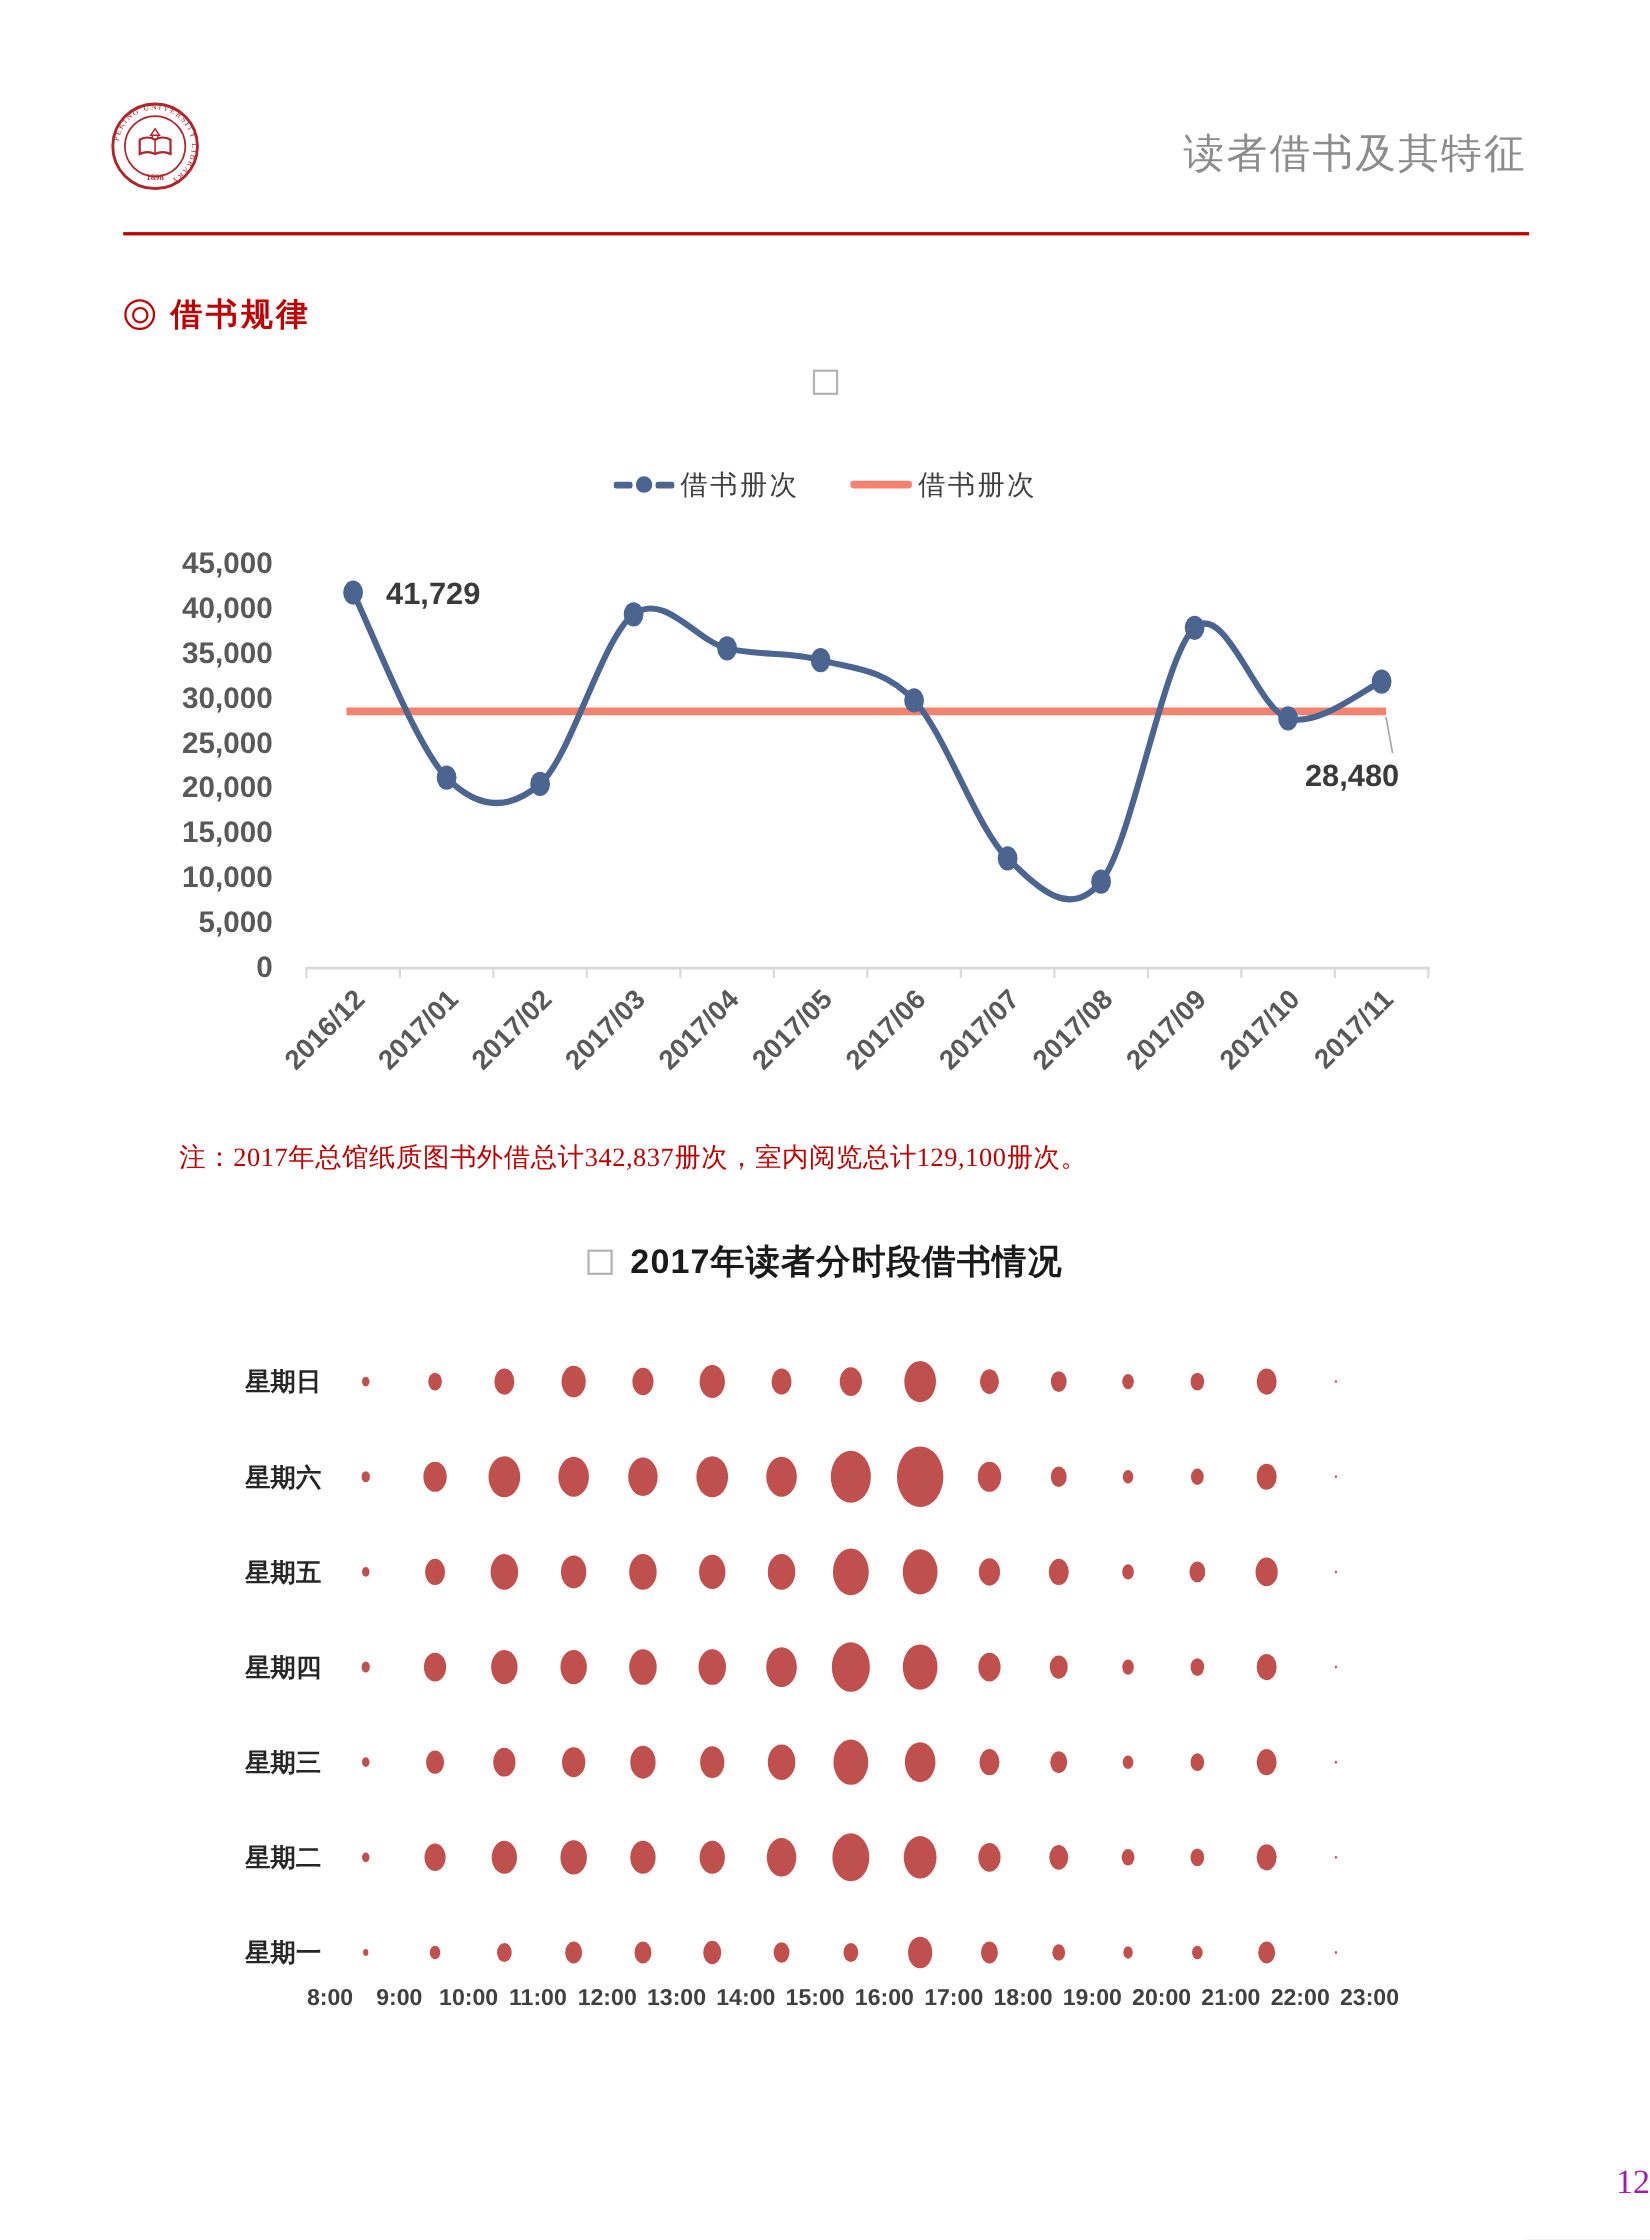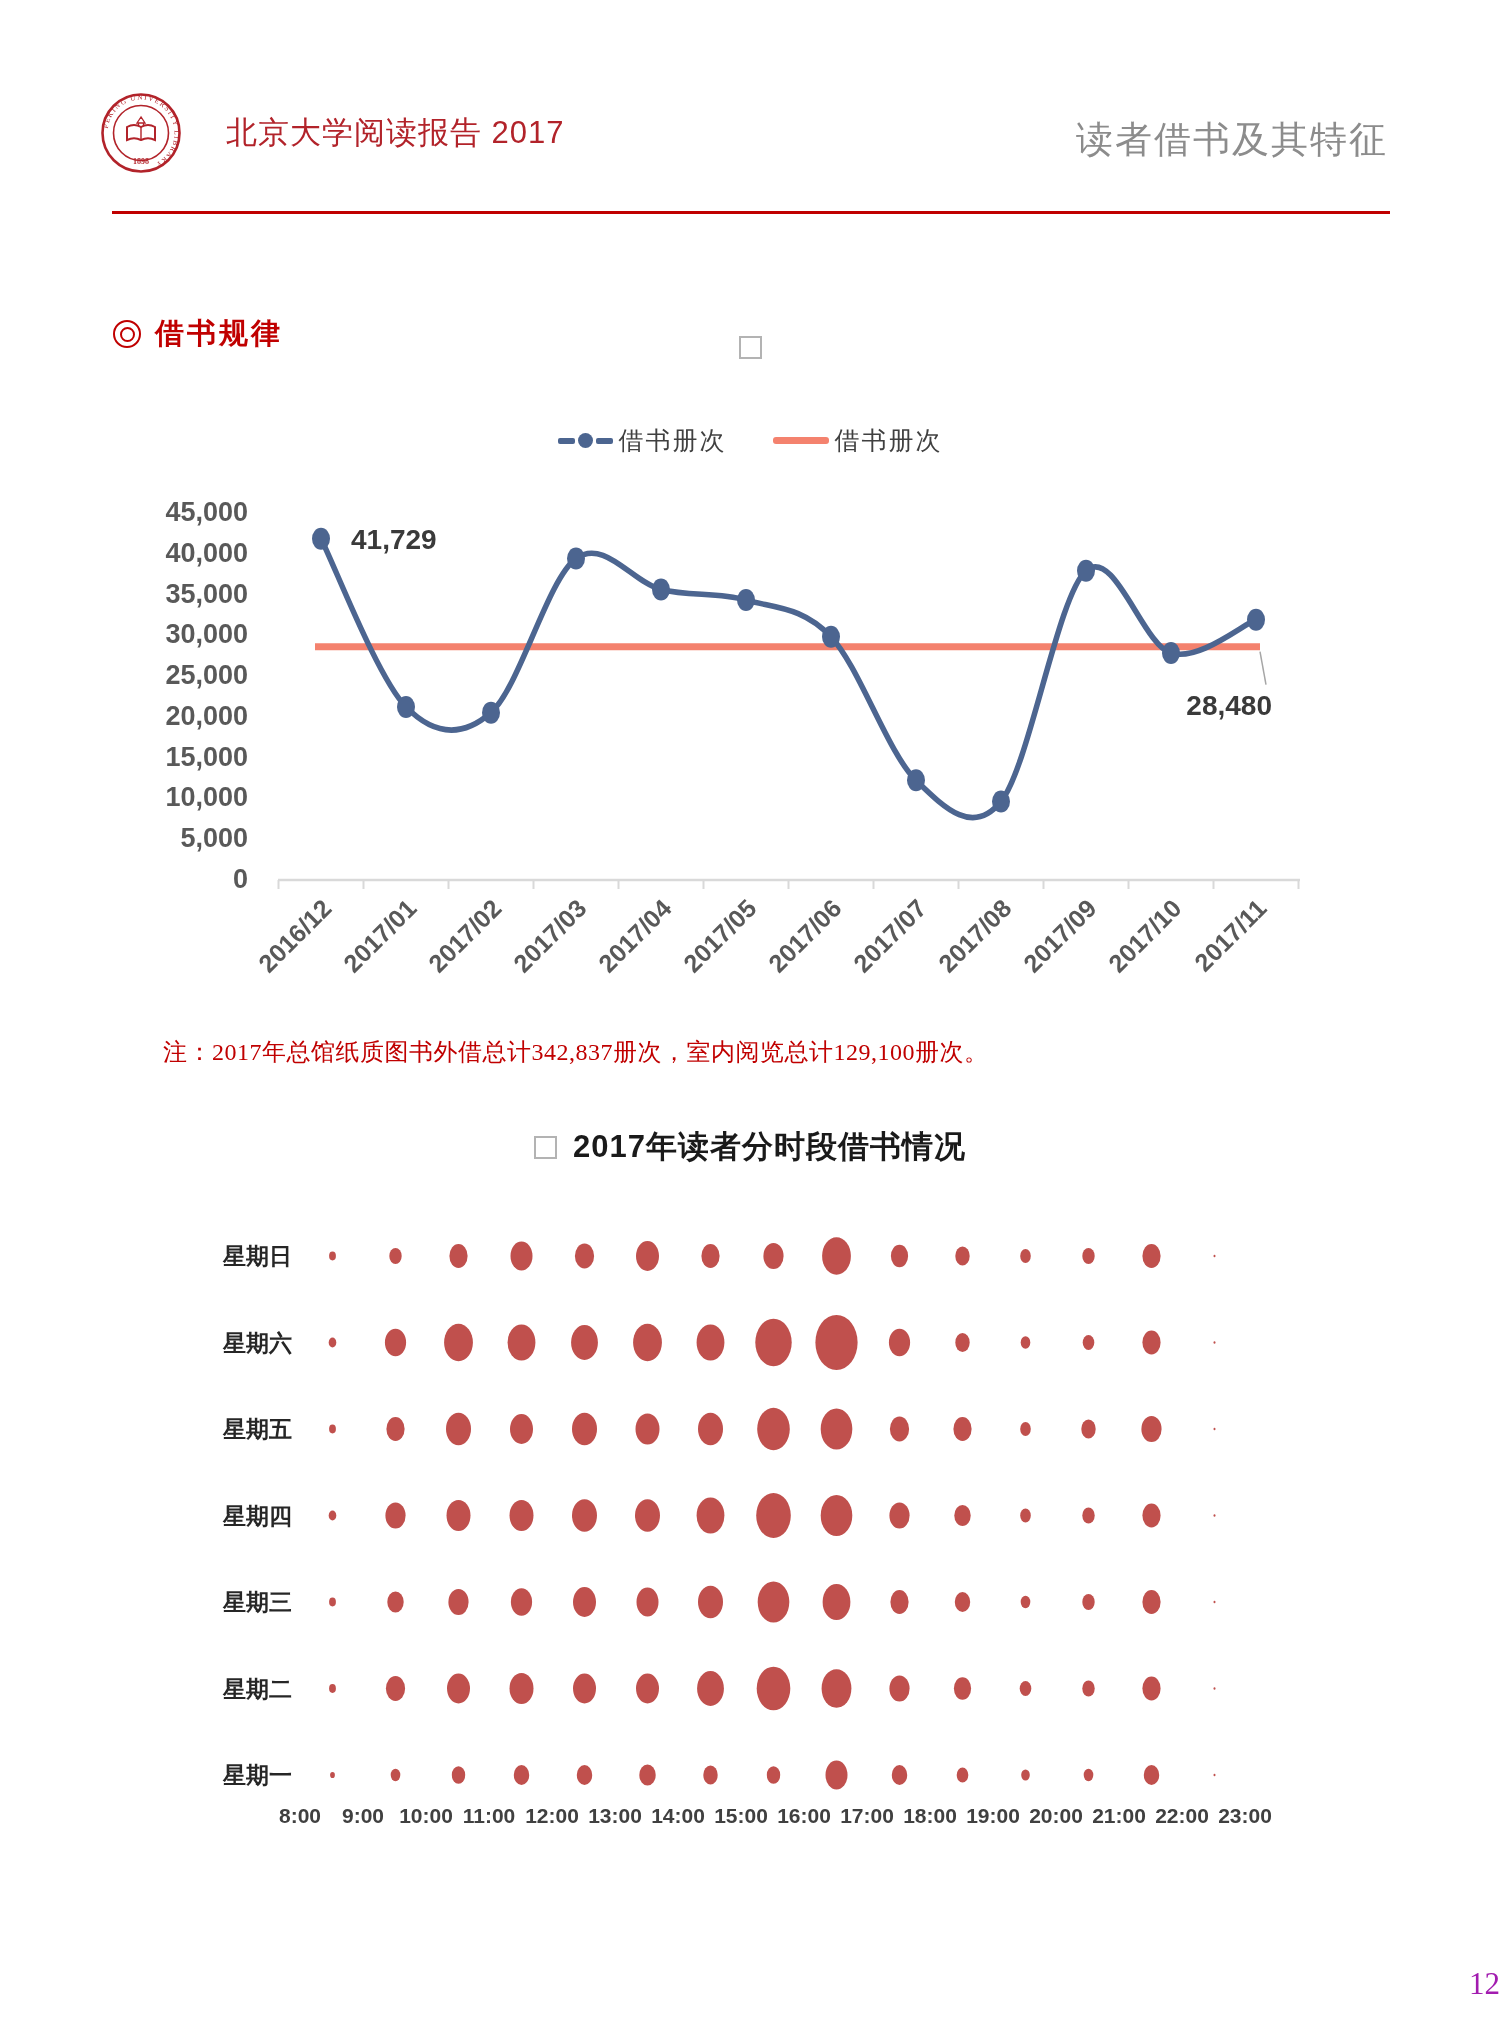--- a/index.html
+++ b/index.html
@@ -12,21 +12,21 @@
   .header-title{
     position:absolute;left:226px;top:112px;font-size:31px;letter-spacing:1px;
     color:#b2232a;font-weight:500;
   }
   .header-right{
     position:absolute;right:112px;top:115px;font-size:37px;letter-spacing:2px;
     color:#8c8c8c;font-weight:400;
   }
   .header-rule{position:absolute;left:112px;right:110px;top:211px;height:3px;background:#c00000;}
   
-  .section-heading{position:absolute;left:113px;top:266px;display:flex;align-items:center;gap:14px;margin-top:48px;}
+  .section-heading{position:absolute;left:113px;top:266px;display:flex;align-items:center;gap:14px;}
   .ring{display:inline-flex;align-items:center;justify-content:center;width:24px;height:24px;
         border:2.5px solid #c00000;border-radius:50%;}
   .ring .ring-inner{width:11px;height:11px;border:2.5px solid #c00000;border-radius:50%;}
   .section-heading .txt{font-size:29px;font-weight:bold;color:#c00000;letter-spacing:3px;}
   
   .chart-title{position:absolute;left:140px;width:1220px;display:flex;align-items:center;
                justify-content:center;gap:16px;}
   .chart-title .square{width:19px;height:19px;border:2.5px solid #b3b3b3;background:#fff;}
   .chart-title .txt{font-size:31px;font-weight:bold;color:#1a1a1a;letter-spacing:1px;}
   #title-line{top:336px;}
@@ -62,21 +62,20 @@
     </defs>
     <text font-size="7.2" fill="#b2232a" letter-spacing="1.4" font-family="Liberation Serif, DejaVu Serif, serif">
       <textPath href="#ringTop" startOffset="27%" id="seal-ring-textpath">PEKING UNIVERSITY LIBRARY</textPath>
     </text>
     <text x="41" y="72" font-size="8" fill="#b2232a" text-anchor="middle" font-weight="bold" font-family="Liberation Serif, DejaVu Serif, serif" id="seal-year-text">1898</text>
 
     <path d="M 27 35 Q 34 31 41 35 Q 48 31 55 35 L 55 48 Q 48 44.5 41 48 Q 34 44.5 27 48 Z" fill="#ffffff" stroke="#b2232a" stroke-width="2"></path>
     <line x1="41" y1="35" x2="41" y2="48" stroke="#b2232a" stroke-width="1.4"></line>
     <path d="M 41 25 L 37 31 L 45 31 Z M 38.5 31 L 38.5 34 M 43.5 31 L 43.5 34" stroke="#b2232a" stroke-width="1.3" fill="none"></path>
   </svg>
-  <div class="header-title">北京大学阅读报告 2017</div>
   <div class="header-right">读者借书及其特征</div>
   <div class="header-rule"></div>
 
   <div class="section-heading">
     <span class="ring">
         <span class="ring-inner"></span>
       </span>
     <span class="txt">借书规律</span>
   </div>
 

